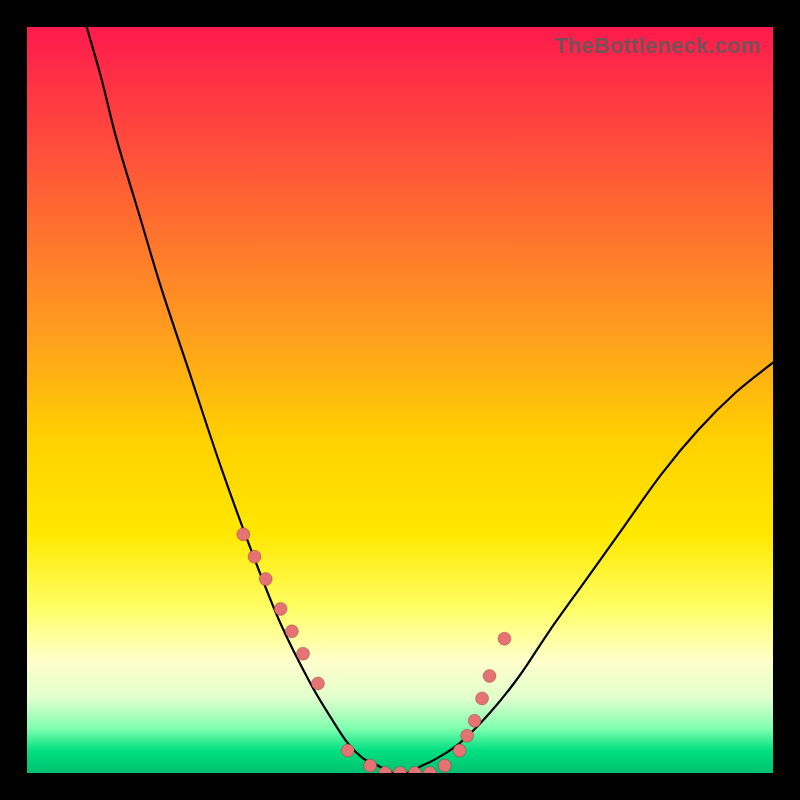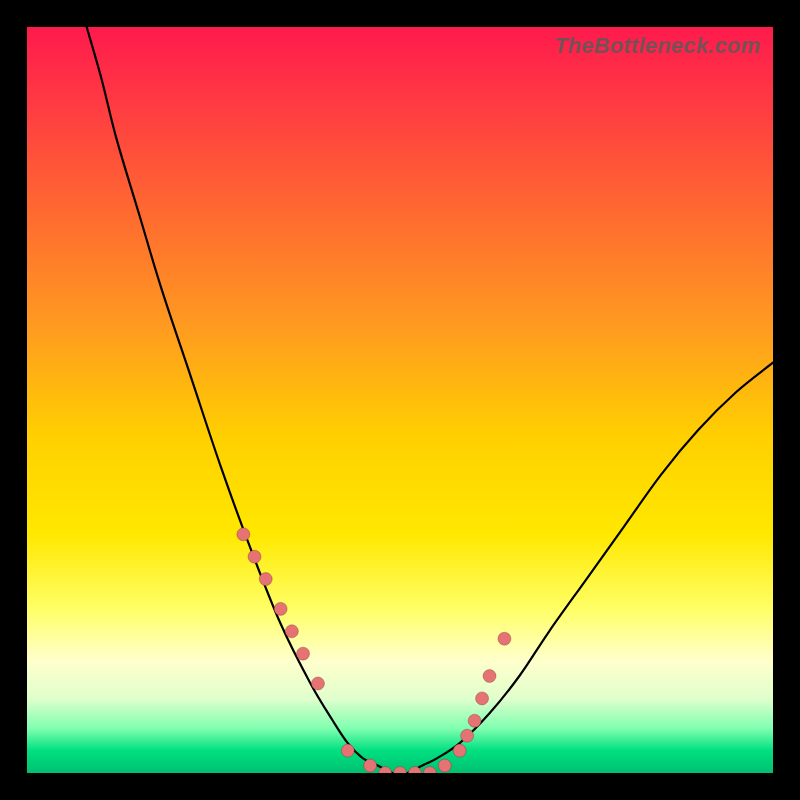--- a/index.html
+++ b/index.html
@@ -2,21 +2,20 @@
 <html><head>
 <meta charset="utf-8">
 <style>
   * { margin: 0; padding: 0; box-sizing: border-box; }
   html, body { width: 800px; height: 800px; overflow: hidden; background: #000; }
   .frame {
     position: relative;
     width: 800px;
     height: 800px;
     background: #000;
-    font-style: italic;
   }
   .plot-area {
     position: absolute;
     left: 27px;
     top: 27px;
     width: 746px;
     height: 746px;
     background: linear-gradient(to bottom,
       #ff1a4d 0%,
       #ff4040 12%,

